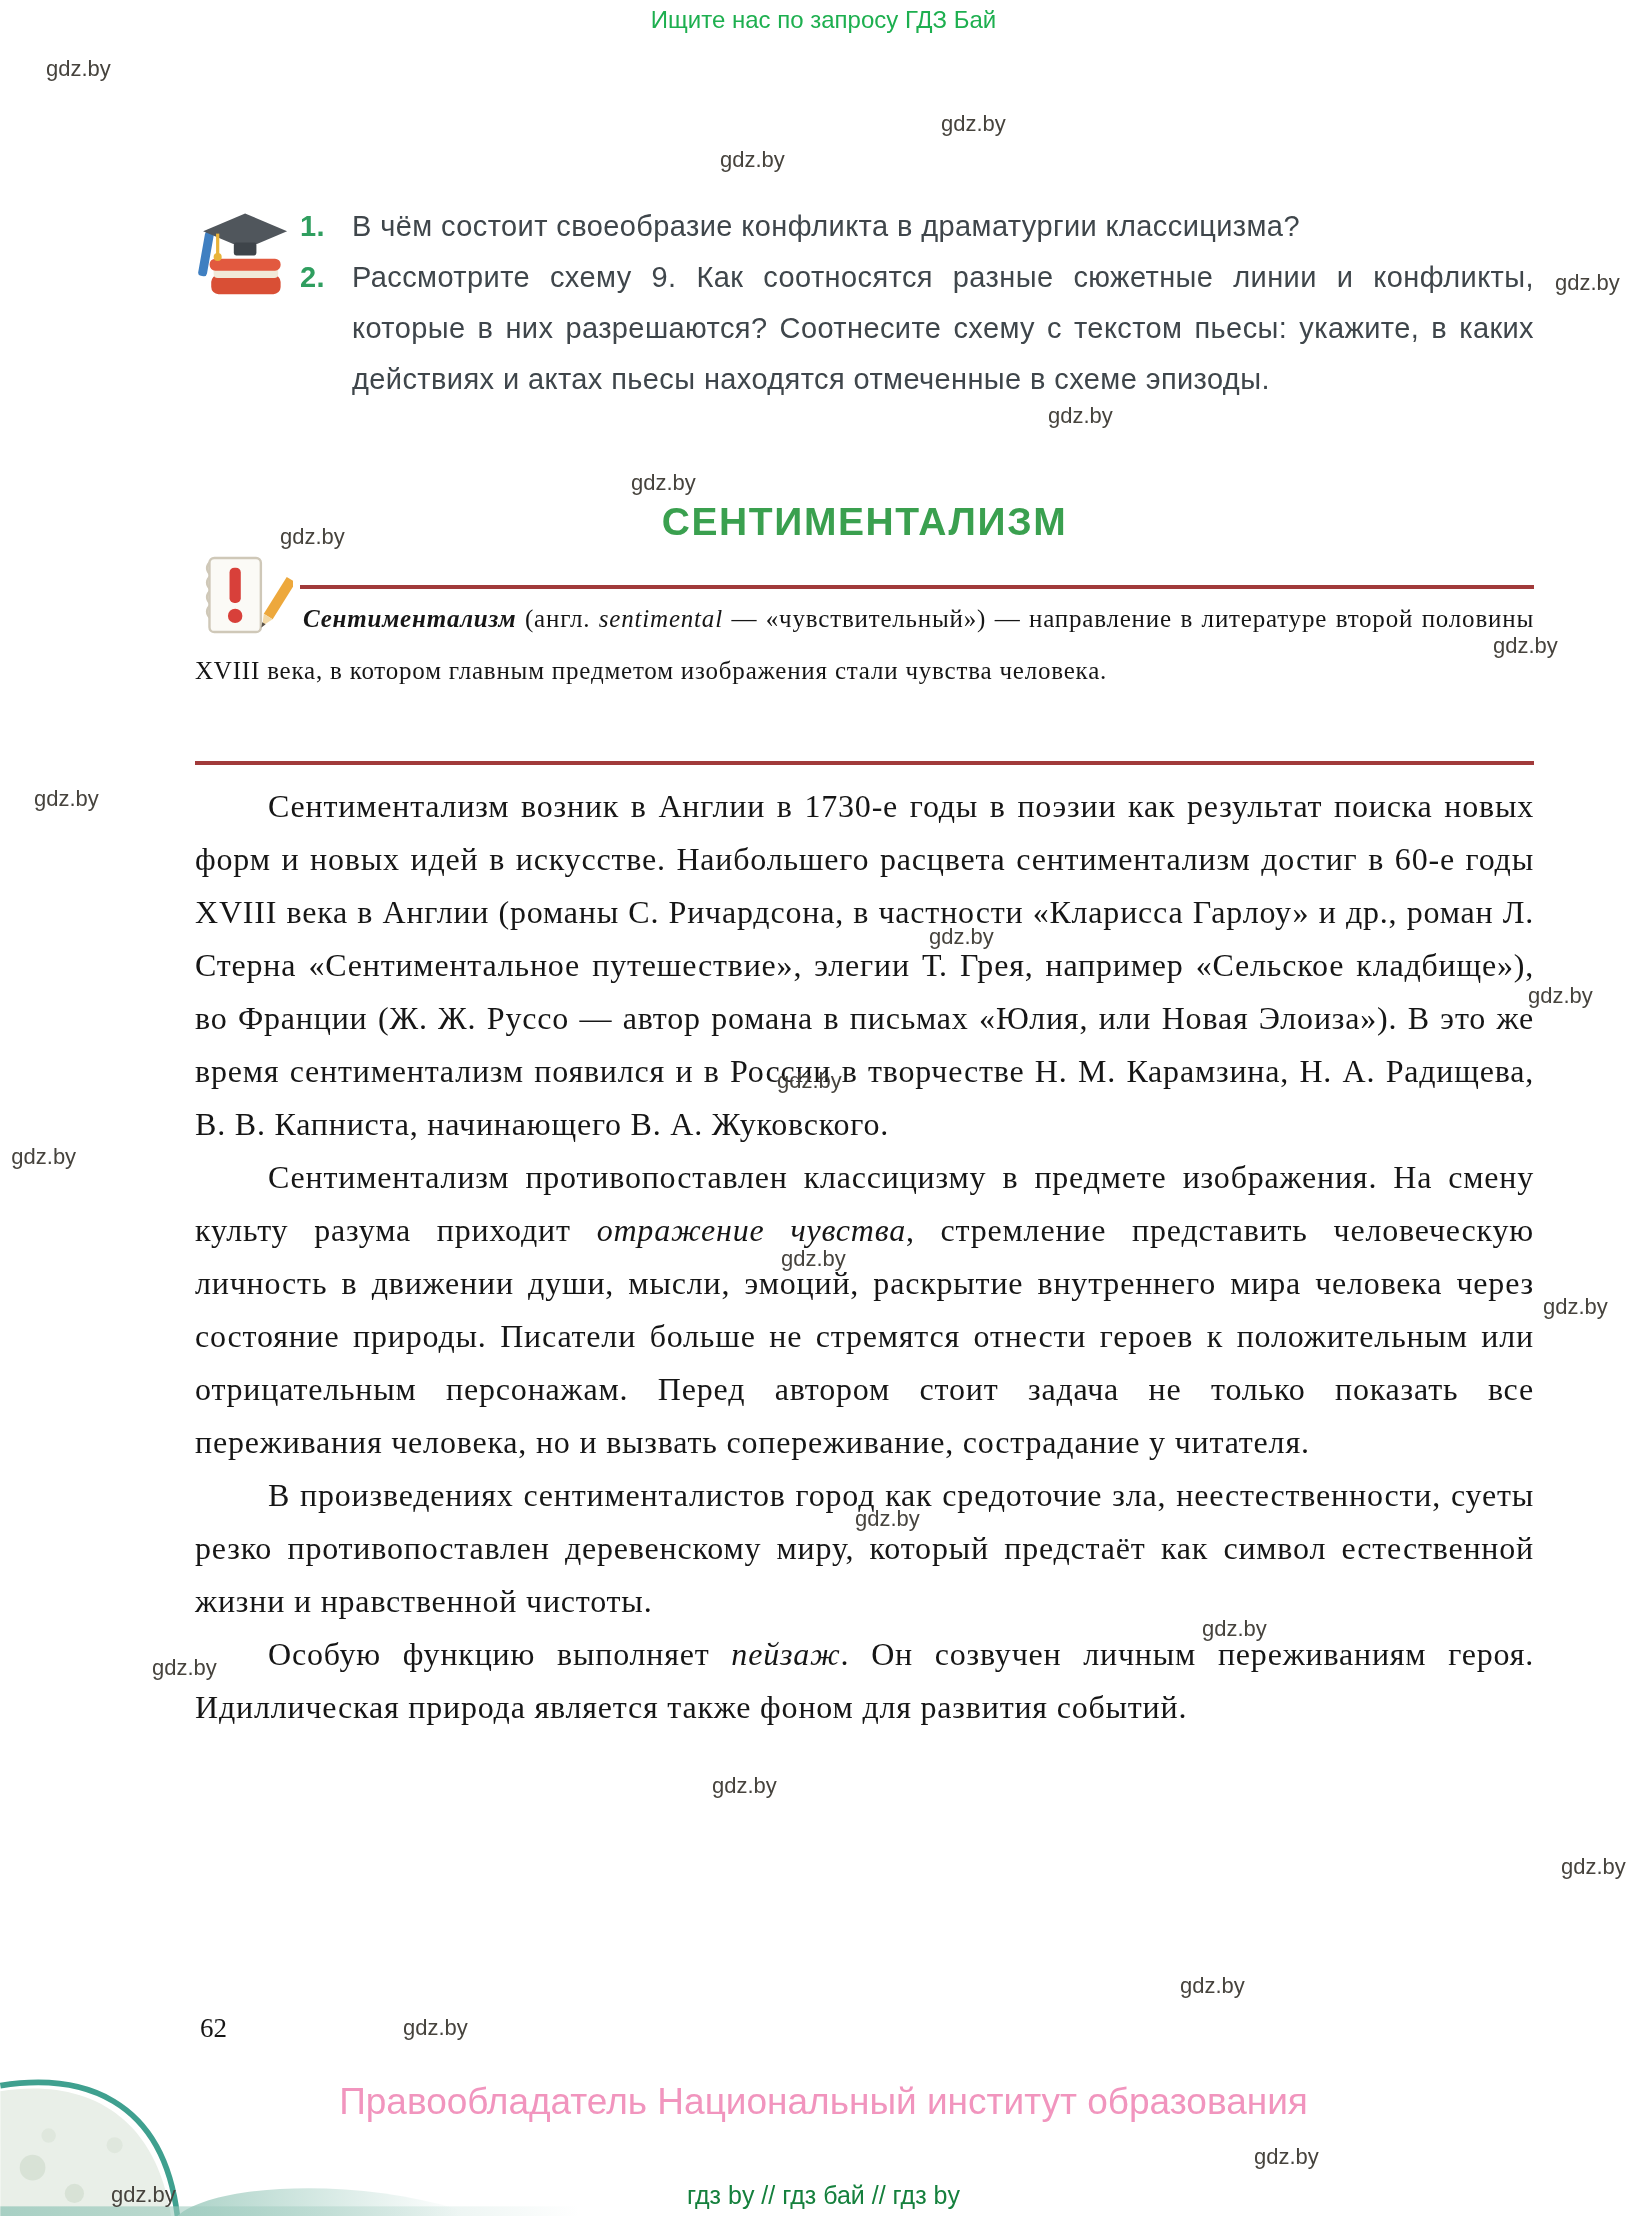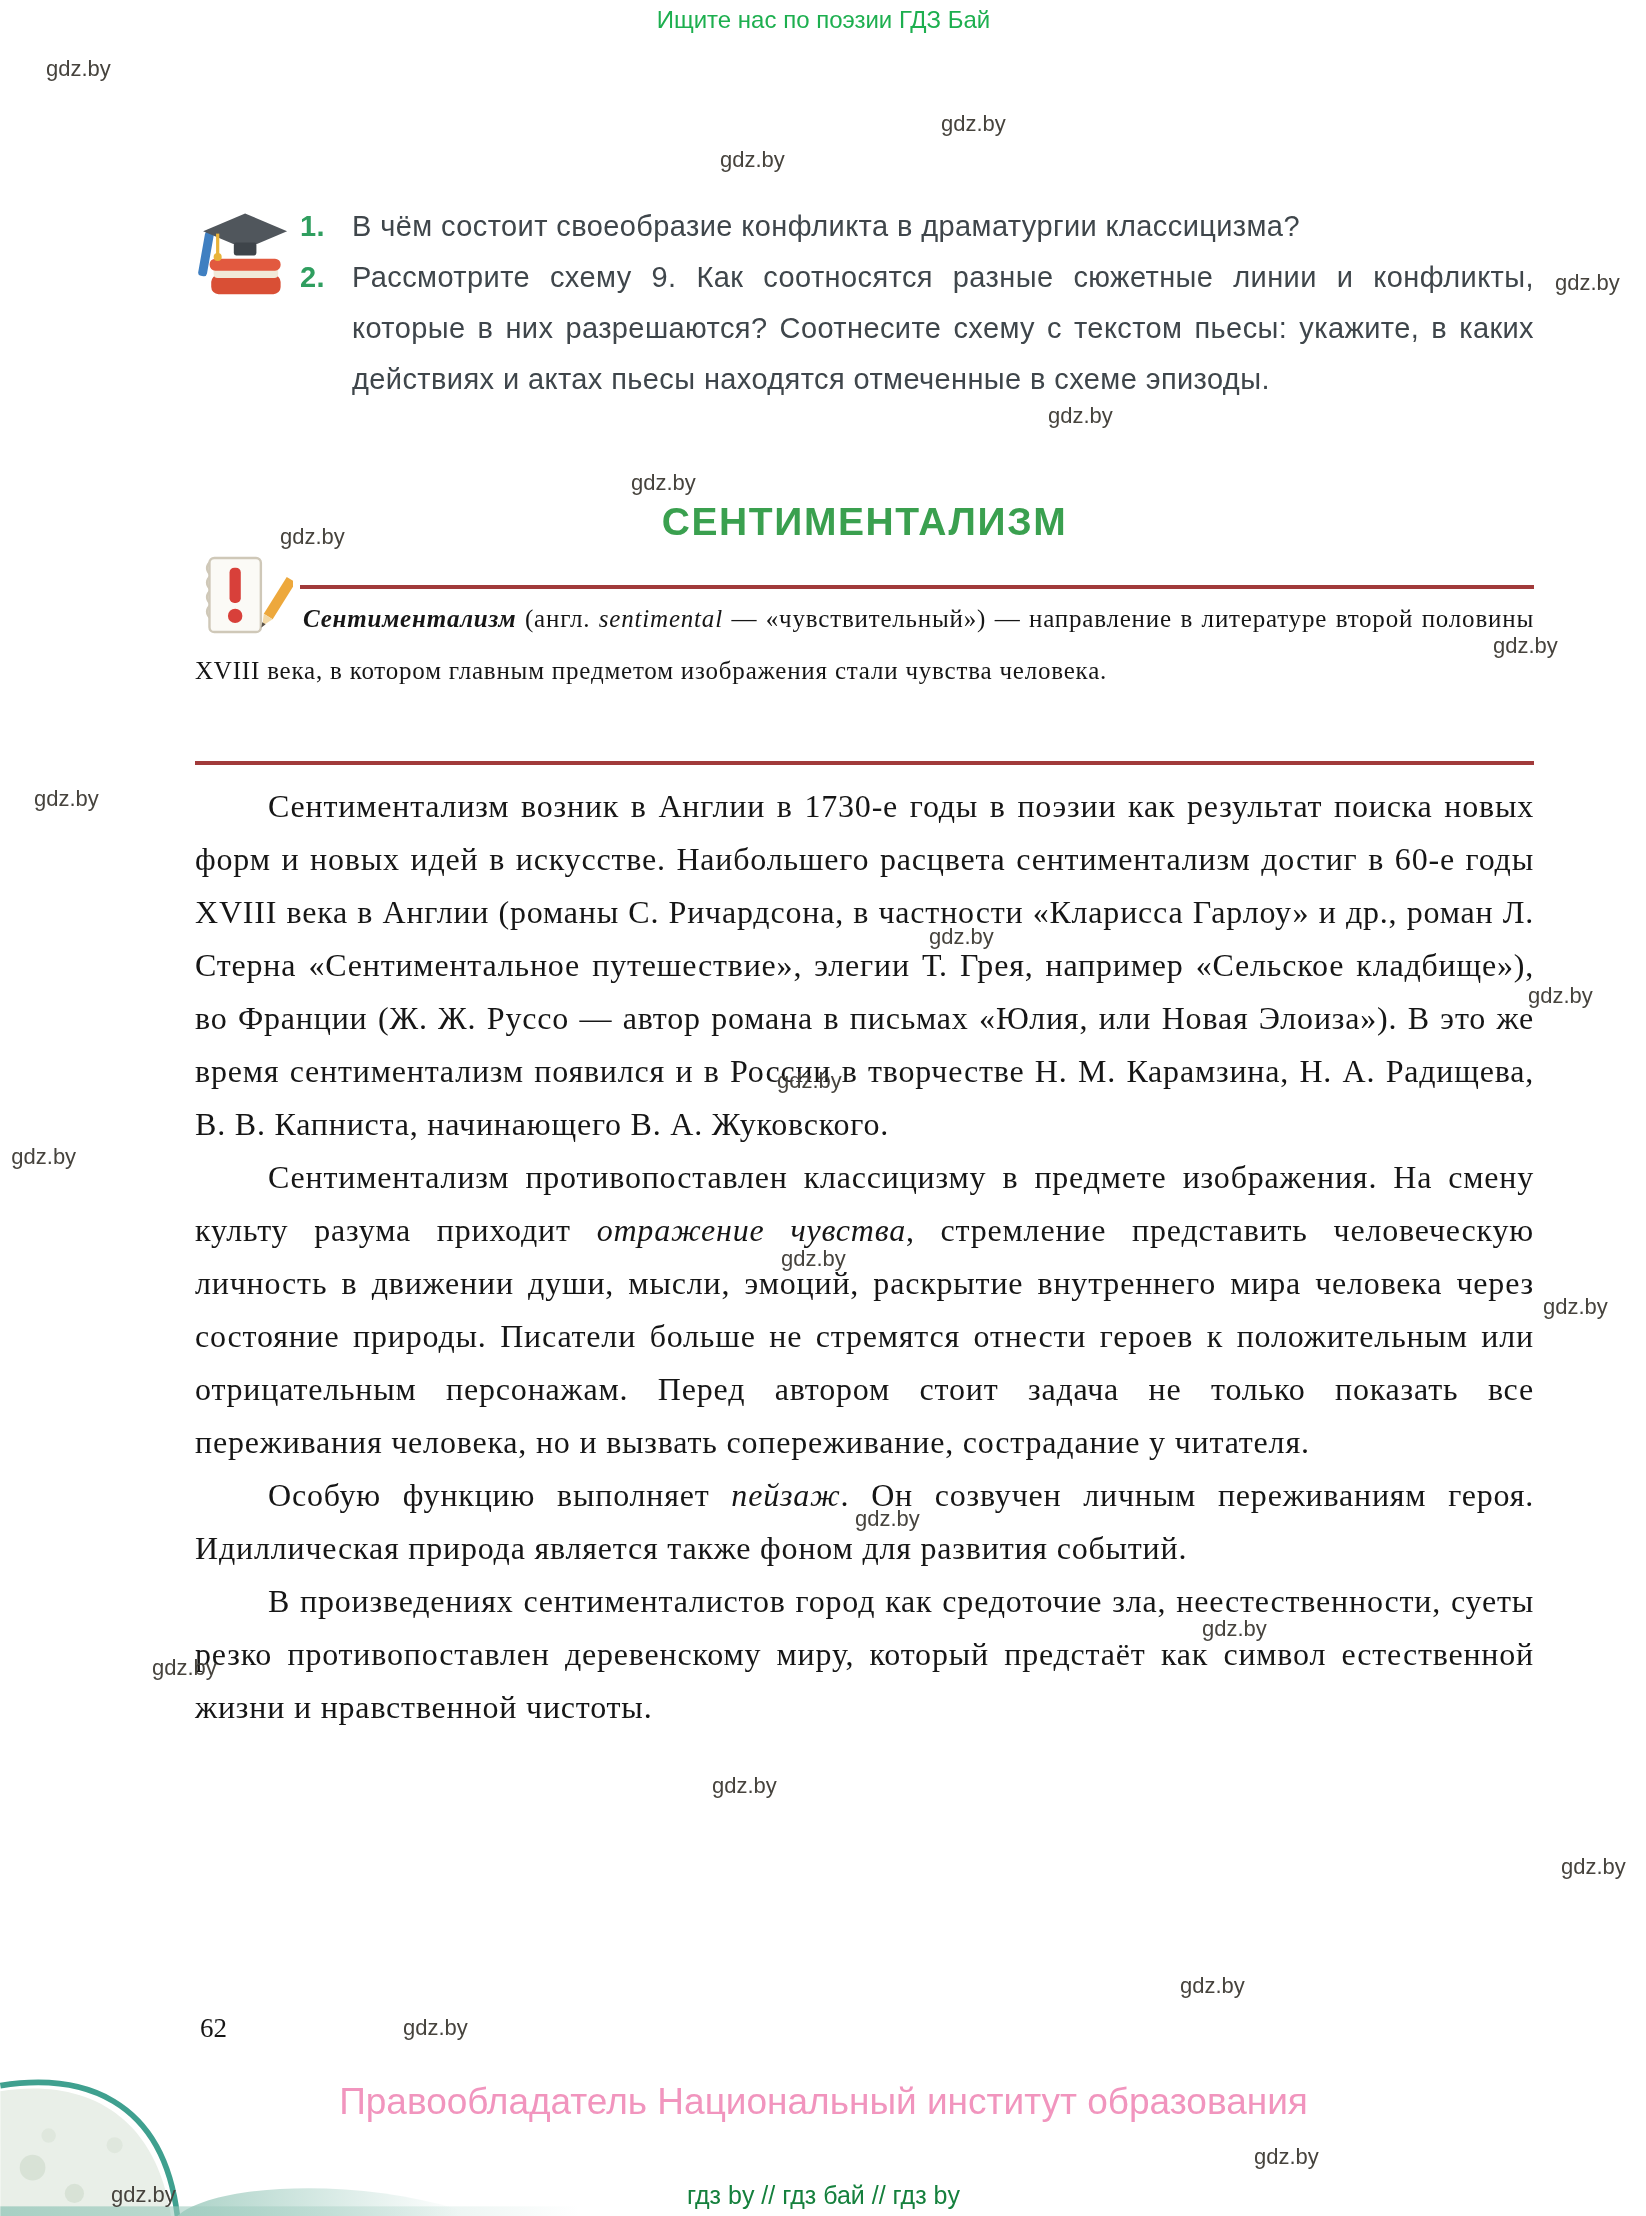--- a/index.html
+++ b/index.html
@@ -78,21 +78,21 @@
     position: absolute; left: 0; top: 2181px; width: 100%;
     text-align: center;
     font-family: "Liberation Sans", sans-serif;
     font-size: 25px; color: #15803d;
     z-index: 6;
   }
 </style>
 </head>
 <body>
 
-<div class="top-note">Ищите нас по поэзии ГДЗ Бай</div>
+<div class="top-note">Ищите нас по запросу ГДЗ Бай</div>
 
 <div id="wm-layer">
     <span class="wm" style="left: 46px; top: 56px;">gdz.by</span>
     <span class="wm" style="left: 941px; top: 111px;">gdz.by</span>
     <span class="wm" style="left: 720px; top: 147px;">gdz.by</span>
     <span class="wm" style="left: 1555px; top: 270px;">gdz.by</span>
     <span class="wm" style="left: 1048px; top: 403px;">gdz.by</span>
     <span class="wm" style="left: 631px; top: 470px;">gdz.by</span>
     <span class="wm" style="left: 280px; top: 524px;">gdz.by</span>
     <span class="wm" style="left: 1493px; top: 633px;">gdz.by</span>
@@ -156,22 +156,22 @@
     </svg>
   </div>
   <div class="rule rule-top"></div>
   <p class="def-text" id="def-text"><span class="bi">Сентиментализм </span><span>(англ. </span><span class="it">sentimental</span><span> — «чувствительный») — направление в литературе второй половины XVIII века, в котором главным предметом изображения стали чувства человека.</span></p>
   <div class="rule rule-bottom"></div>
 </div>
 
 <div class="body-text" id="body-text">
     <p class="para"><span>Сентиментализм возник в Англии в 1730-е годы в поэзии как результат поиска новых форм и новых идей в искусстве. Наибольшего расцвета сентиментализм достиг в 60-е годы XVIII века в Англии (романы С. Ричардсона, в частности «Кларисса Гарлоу» и др., роман Л. Стерна «Сентиментальное путешествие», элегии Т. Грея, например «Сельское кладбище»), во Франции (Ж. Ж. Руссо — автор романа в письмах «Юлия, или Новая Элоиза»). В это же время сентиментализм появился и в России в творчестве Н. М. Карамзина, Н. А. Радищева, В. В. Капниста, начинающего В. А. Жуковского.</span></p>
     <p class="para"><span>Сентиментализм противопоставлен классицизму в предмете изображения. На смену культу разума приходит </span><span class="it">отражение чувства</span><span>, стремление представить человеческую личность в движении души, мысли, эмоций, раскрытие внутреннего мира человека через состояние природы. Писатели больше не стремятся отнести героев к положительным или отрицательным персонажам. Перед автором стоит задача не только показать все переживания человека, но и вызвать сопереживание, сострадание у читателя.</span></p>
+    <p class="para"><span>В произведениях сентименталистов город как средоточие зла, неестественности, суеты резко противопоставлен деревенскому миру, который предстаёт как символ естественной жизни и нравственной чистоты.</span></p>
     <p class="para"><span>Особую функцию выполняет </span><span class="it">пейзаж</span><span>. Он созвучен личным переживаниям героя. Идиллическая природа является также фоном для развития событий.</span></p>
-    <p class="para"><span>В произведениях сентименталистов город как средоточие зла, неестественности, суеты резко противопоставлен деревенскому миру, который предстаёт как символ естественной жизни и нравственной чистоты.</span></p>
   </div>
 
 <div class="page-number">62</div>
 
 <div class="copyright">Правообладатель Национальный институт образования</div>
 
 <svg class="corner-art" width="725" height="169" viewBox="0 0 900 210">
   <defs>
     <linearGradient id="fade" x1="0" y1="0" x2="1" y2="0">
       <stop offset="0" stop-color="#9ccabd" stop-opacity="0.85"></stop>

